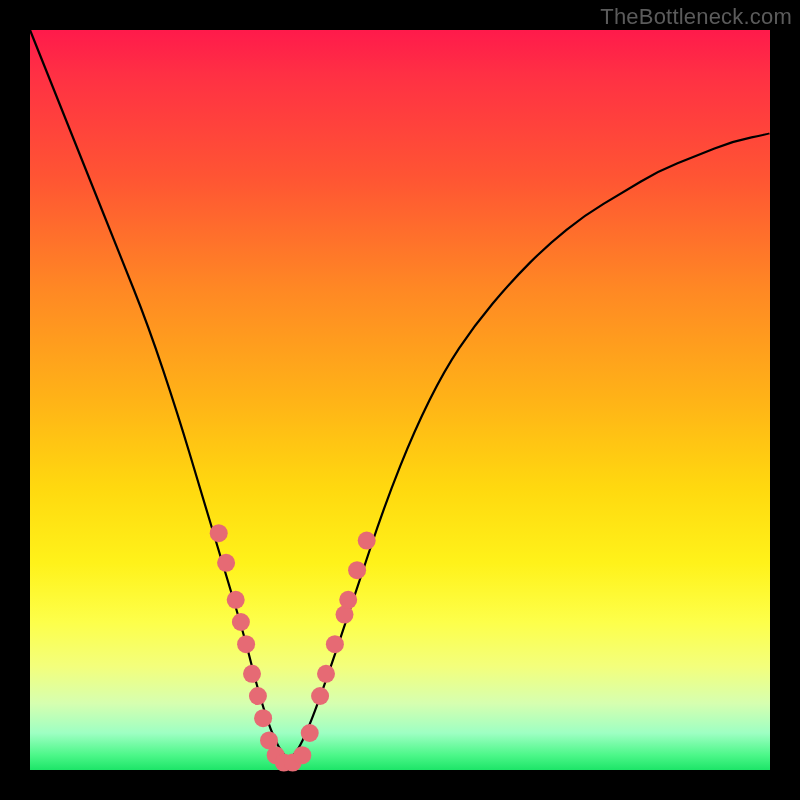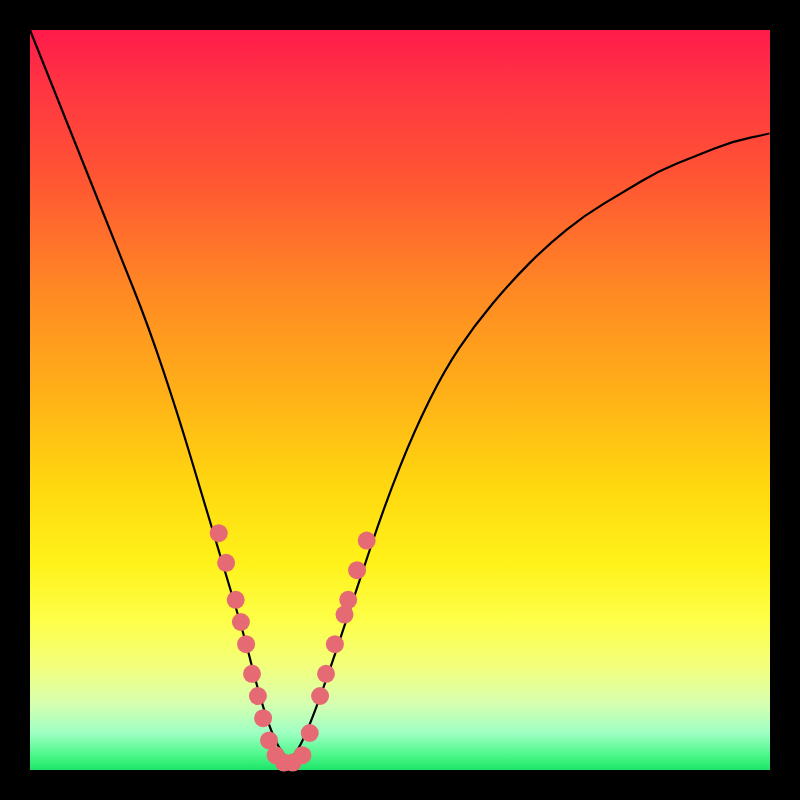--- a/index.html
+++ b/index.html
@@ -54,20 +54,21 @@
     top: 0;
     width: 740px;
     height: 740px;
     overflow: visible;
   }
 </style>
 </head>
 <body>
 
 <div class="outer">
+  <div class="watermark">TheBottleneck.com</div>
   <div class="plot">
     <svg class="curve" viewBox="0 0 740 740">
       <path id="curve-path" fill="none" stroke="#000" stroke-width="2.2" d="M 0 0 Q 0 0 14.8 37 Q 29.6 74 44.400000000000006 111 Q 59.2 148 74 185 Q 88.8 222 103.6 259 Q 118.4 296 133.2 340.4 Q 148 384.8 159.10000000000002 421.8 Q 170.20000000000002 458.8 181.3 495.79999999999995 Q 192.4 532.8 203.5 569.8 Q 214.6 606.8 222 636.4 Q 229.4 666 236.8 688.2 Q 244.20000000000002 710.4 251.60000000000002 721.5 Q 259 732.6 266.4 721.5 Q 273.8 710.4 284.9 680.8 Q 296 651.2 310.8 606.8 Q 325.6 562.4 340.4 518 Q 355.2 473.6 370 436.6 Q 384.8 399.59999999999997 399.6 370 Q 414.40000000000003 340.4 429.20000000000005 318.2 Q 444 296 462.5 273.79999999999995 Q 481 251.59999999999997 499.5 233.1 Q 518 214.60000000000002 536.5 199.8 Q 555 185 573.5 173.89999999999998 Q 592 162.79999999999995 610.5 151.69999999999993 Q 629 140.5999999999999 647.5 133.2 Q 666 125.80000000000007 684.5 118.40000000000003 Q 703 111 721.5 107.30000000000001 T 740 103.60000000000002"></path>
       <g id="marker-group">
           <circle cx="188.70000000000002" cy="503.2" r="9" fill="#e66a74"></circle>
           <circle cx="196.10000000000002" cy="532.8" r="9" fill="#e66a74"></circle>
           <circle cx="205.72000000000003" cy="569.8" r="9" fill="#e66a74"></circle>
           <circle cx="210.89999999999998" cy="592" r="9" fill="#e66a74"></circle>
           <circle cx="216.07999999999998" cy="614.2" r="9" fill="#e66a74"></circle>
           <circle cx="222" cy="643.8" r="9" fill="#e66a74"></circle>

